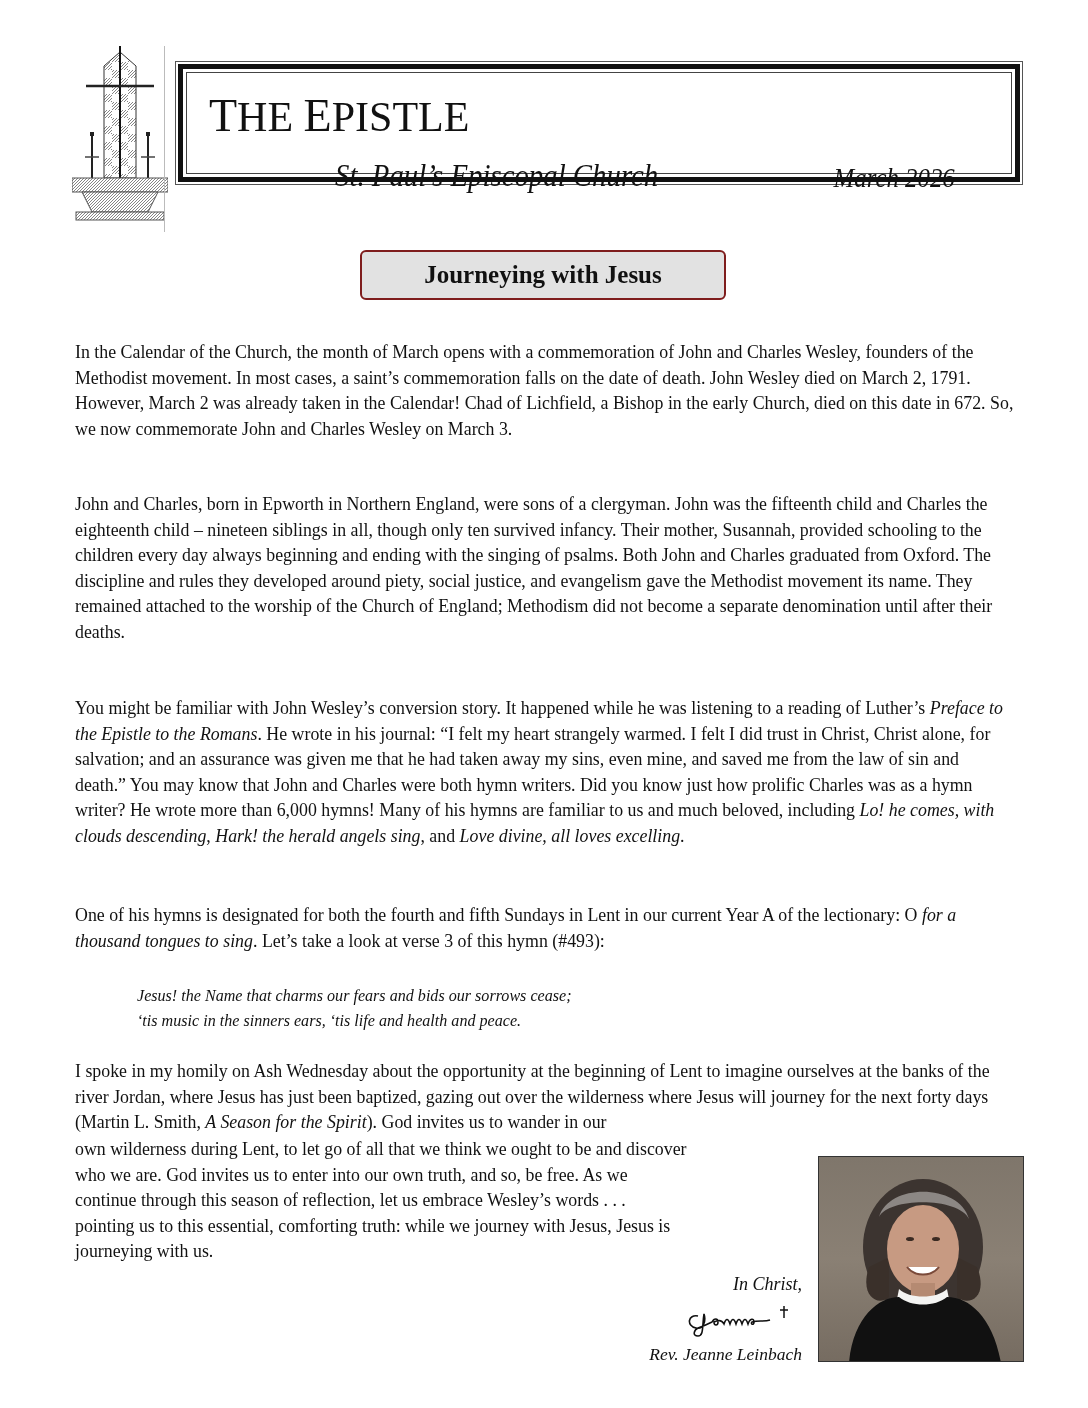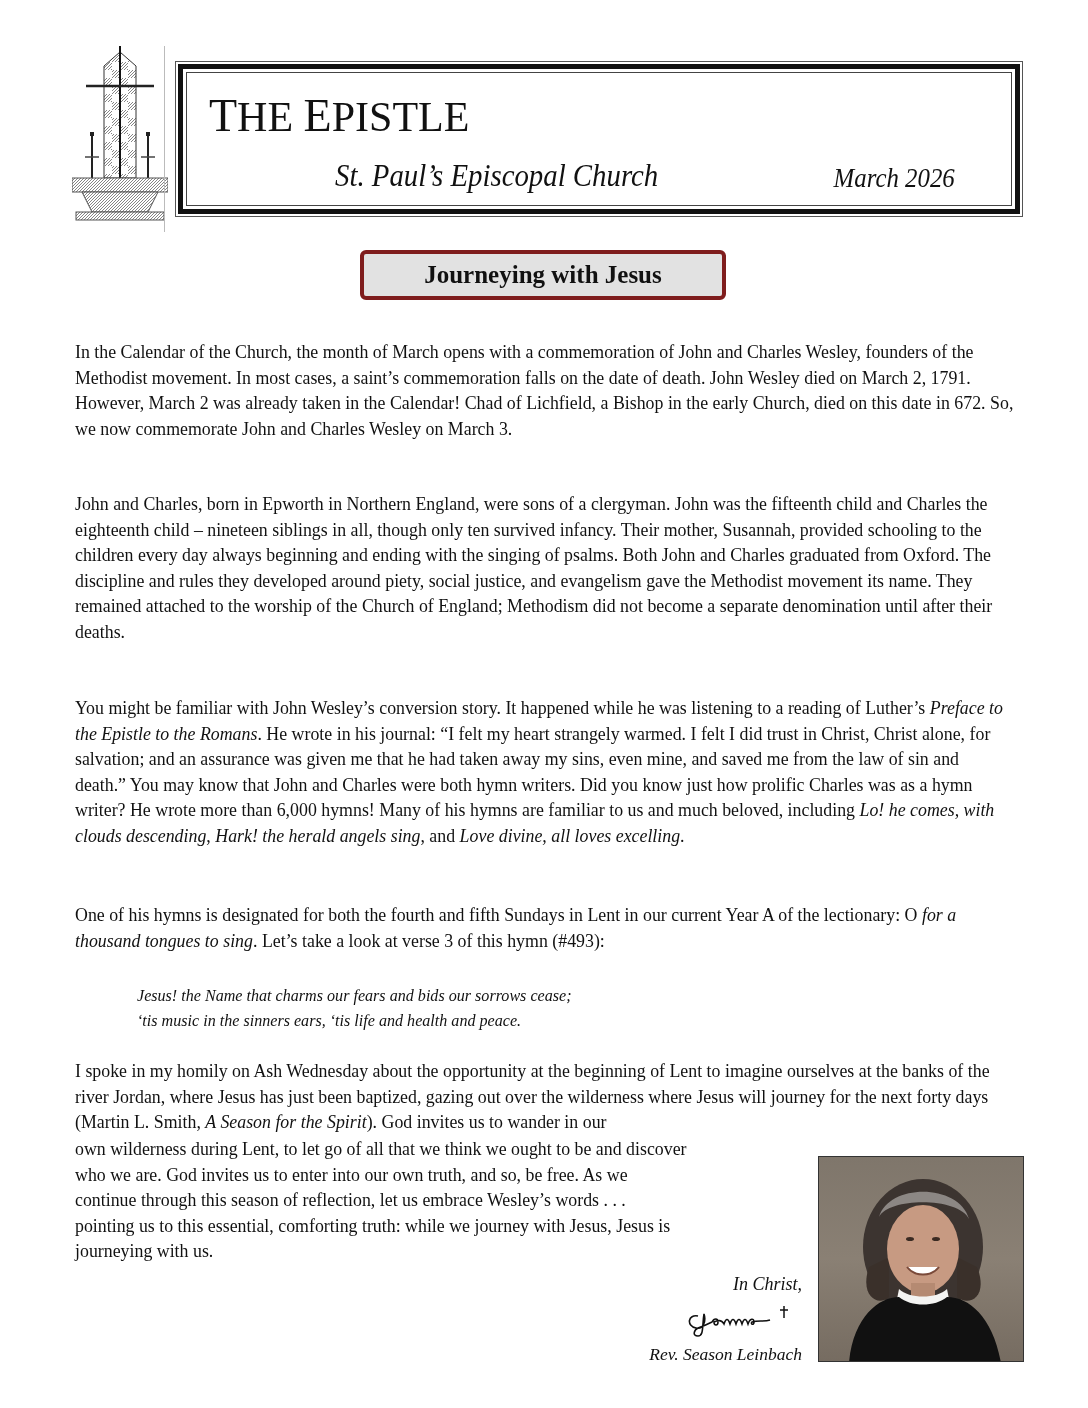--- a/index.html
+++ b/index.html
@@ -1,28 +1,28 @@
 <!DOCTYPE html>
 <html><head>
 <meta charset="utf-8">
 <style>
   html, body { margin:0; padding:0; background:#ffffff; }
   body { width:1088px; height:1408px; position:relative; overflow:hidden;
          font-family:"Liberation Serif", "DejaVu Serif", serif; color:#111; }
   .logo { position:absolute; left:72px; top:46px; width:96px; height:184px; }
   .logo-rule { position:absolute; left:164px; top:46px; width:1px; height:186px; background:#bbb; }
-  .masthead { position:absolute; left:178px; top:64px; width:842px; height:150px;
+  .masthead { position:absolute; left:178px; top:64px; width:842px; height:118px;
               border:5px solid #111; box-shadow: 0 0 0 2px #fff, 0 0 0 3px #555; box-sizing:border-box; }
   .masthead-inner { position:absolute; inset:3px; border:1px solid #444; }
   .title { position:absolute; left:22px; top:16px; font-size:42px; font-weight:normal; letter-spacing:0px; color:#111; font-variant:small-caps; }
   .title .big { font-size:46px; }
   .subtitle { position:absolute; left:148px; top:84px; font-size:32px; font-style:italic; color:#111; transform:scaleX(0.9); transform-origin:left; }
   .date { position:absolute; right:56px; top:90px; font-size:27px; font-style:italic; color:#111; transform:scaleX(0.92); transform-origin:right; }
   .heading-box { position:absolute; left:360px; top:250px; width:366px; height:50px; box-sizing:border-box;
-                 background:#e2e2e2; border:4px solid #7f1d1d; border-radius:6px;
+                 background:#e2e2e2; border:2px solid #7f1d1d; border-radius:6px;
                  display:flex; align-items:center; justify-content:center; }
   .heading-box span { font-size:25px; font-weight:bold; color:#111; }
   .para { position:absolute; left:75px; width:940px; font-size:19.2px; line-height:25.6px; color:#111;
           transform:scaleX(0.93); transform-origin:left; width:1010px; }
   .p1 { top:339px; }
   .p2 { top:491px; }
   .p3 { top:695px; }
   .p4 { top:902px; }
   .verse { position:absolute; left:137px; top:983px; font-size:17.5px; line-height:25px; font-style:italic; color:#111;
            transform:scaleX(0.92); transform-origin:left; }
@@ -106,21 +106,21 @@
 <div class="signature">
   <svg width="120" height="32" viewBox="0 0 120 32">
     <path d="M14,10 C4,8 2,20 12,22 C20,24 22,14 20,8 C18,20 20,30 14,30 C8,30 10,24 14,22
              C20,20 24,18 28,16 C30,12 34,12 34,16 C34,20 30,20 30,16 C34,14 38,14 40,18
              C42,12 44,12 46,18 C48,12 50,12 52,18 C54,12 56,12 58,18 C60,12 62,12 64,18
              C66,12 70,12 70,16 C70,20 66,18 68,16 C74,14 80,16 86,14" fill="none" stroke="#111" stroke-width="1.6"></path>
     <line x1="100" y1="0" x2="100" y2="12" stroke="#111" stroke-width="1.5"></line>
     <line x1="96" y1="4" x2="104" y2="4" stroke="#111" stroke-width="1.5"></line>
   </svg>
 </div>
-<div class="signer">Rev. Season Leinbach</div>
+<div class="signer">Rev. Jeanne Leinbach</div>
 
 <div class="photo">
   <svg width="206" height="206" viewBox="0 0 206 206">
 
     <ellipse cx="104" cy="90" rx="60" ry="68" fill="#3c3430"></ellipse>
     <path d="M50,110 C40,140 60,150 70,140 L70,100 Z" fill="#3a302a"></path>
     <path d="M158,110 C170,140 150,150 138,140 L138,100 Z" fill="#3a302a"></path>
     <path d="M60,60 C70,26 140,26 150,62 C140,40 70,40 60,60 Z" fill="#8c8784"></path>
 
     <ellipse cx="104" cy="92" rx="36" ry="44" fill="#c79a82"></ellipse>

